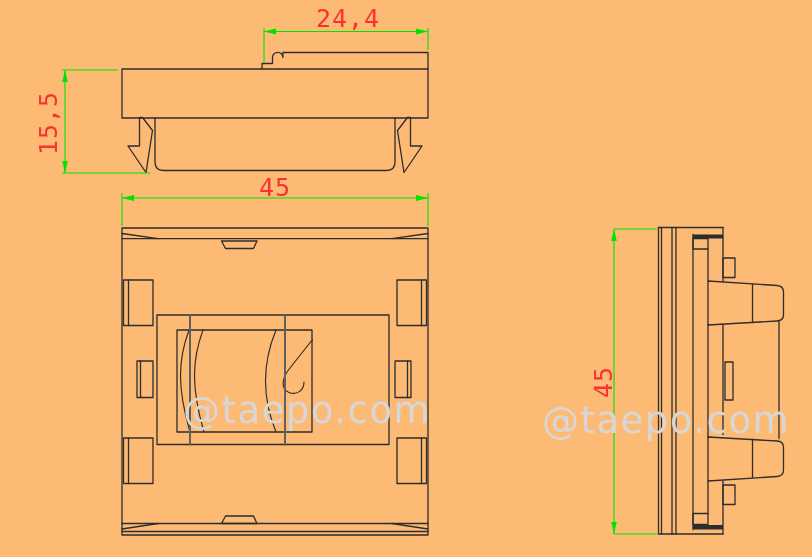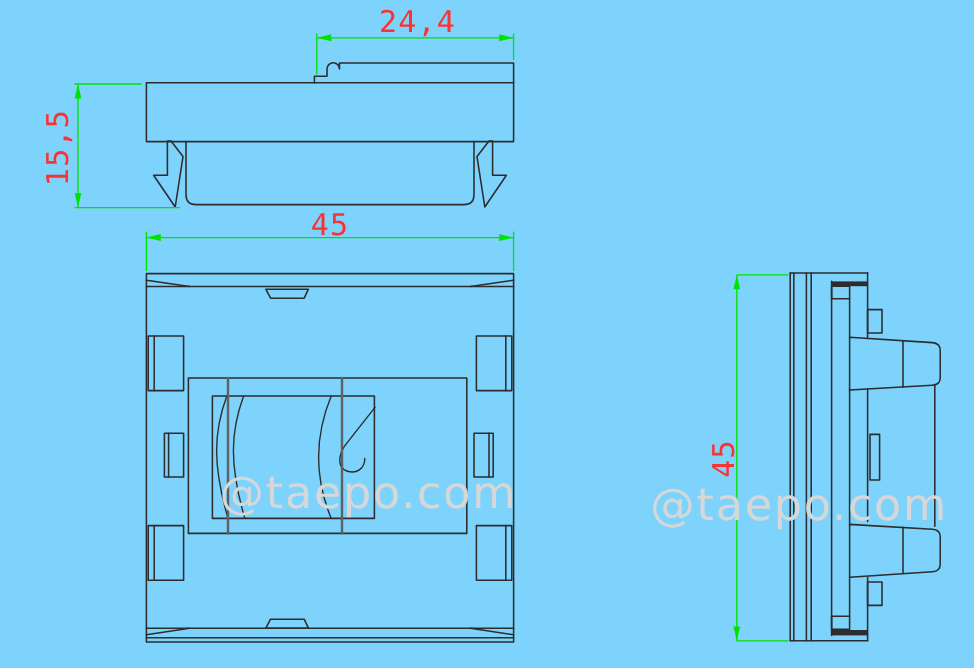--- a/index.html
+++ b/index.html
@@ -1,16 +1,16 @@
 <!DOCTYPE html>
 <html><head>
 <meta charset="utf-8">
 <style>
   html, body { margin: 0; padding: 0; background: #ffffff; }
-  .canvas-wrap { width: 812px; height: 557px; position: relative; background: #7dd3fc; overflow: hidden; }
+  .canvas-wrap { width: 812px; height: 557px; position: relative; background: #fdba74; overflow: hidden; }
   svg { display: block; }
   .dim-text {
     font-family: "DejaVu Sans Mono", "Liberation Mono", monospace;
     font-size: 25px;
     text-anchor: middle;
     letter-spacing: 1px;
   }
   .wm-text {
     font-family: "DejaVu Sans", "Liberation Sans", sans-serif;
     font-size: 37px;

